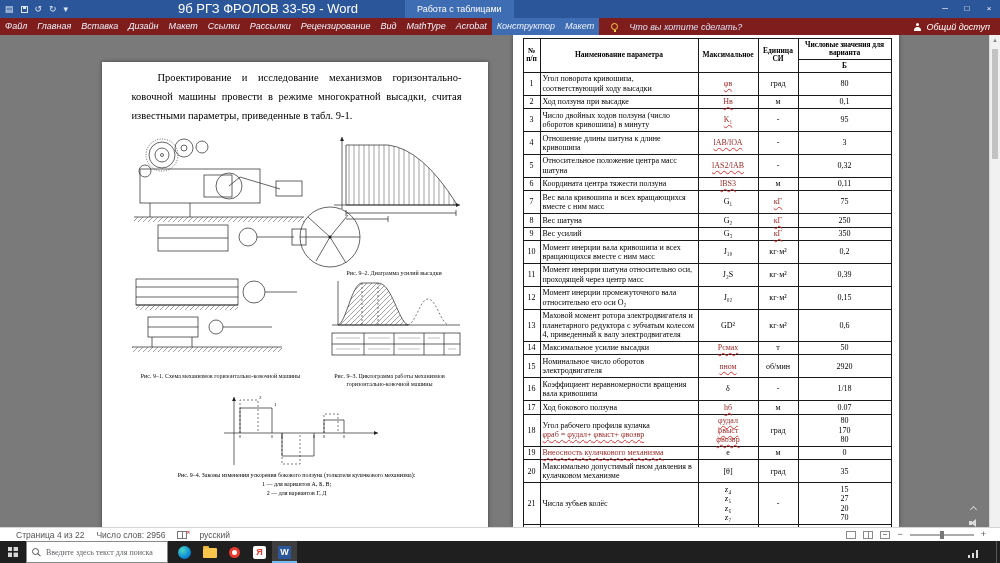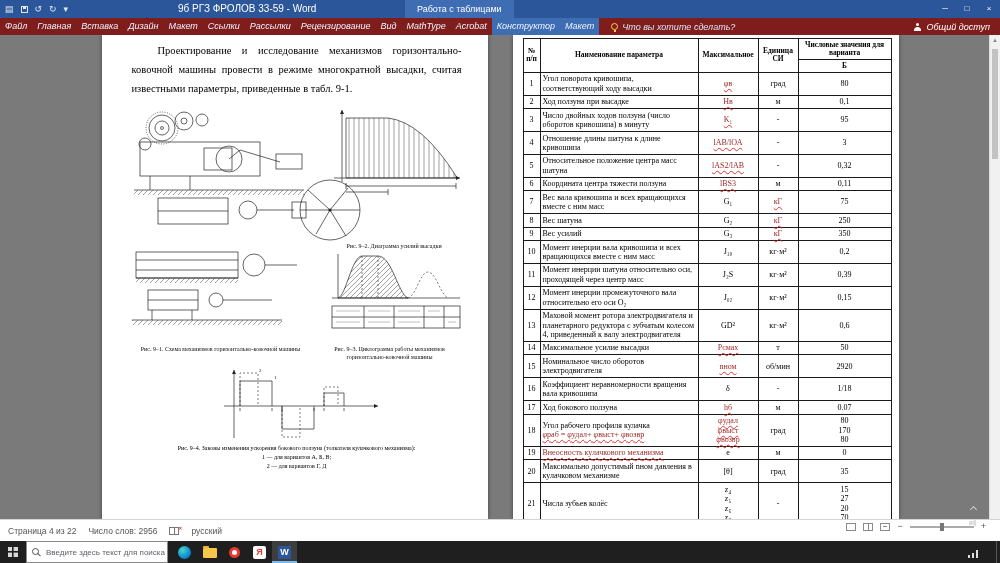--- a/index.html
+++ b/index.html
@@ -5,44 +5,44 @@
   * { margin:0; padding:0; box-sizing:border-box; }
   html,body { width:1000px; height:563px; overflow:hidden; background:#7a7a7a; }
   .screen { width:1000px; height:563px; display:flex; flex-direction:column; font-family:"Liberation Sans",sans-serif; }
 
   
   .titlebar { height:18px; background:#2b579a; color:#fff; position:relative; flex:0 0 auto; }
   .qat { position:absolute; left:5px; top:0; height:18px; display:flex; align-items:center; gap:7px; color:#dfe8f7; font-size:9px; }
   .ic-save { width:7px; height:7px; border:1px solid #dfe8f7; position:relative; }
   .ic-save::before { content:""; position:absolute; top:0; left:1px; width:3px; height:2px; background:#dfe8f7; }
   .qat-gl { line-height:18px; cursor:default; }
-  .tb-title { position:absolute; left:178px; top:0; line-height:18px; font-size:10px; color:#fff; white-space:nowrap; }
+  .tb-title { position:absolute; left:178px; top:0; line-height:18px; font-size:13px; color:#fff; white-space:nowrap; }
   .tb-context { position:absolute; left:405px; top:0; height:18px; line-height:18px; padding:0 12px; font-size:9px; background:#3f6db4; color:#fff; white-space:nowrap; }
   .win-ctrls { position:absolute; right:0; top:0; height:18px; display:flex; }
   .win-ctrls span { width:22px; text-align:center; line-height:18px; font-size:8px; color:#fff; }
 
   
   .ribbonrow { height:17px; background:#7f1d1d; display:flex; align-items:center; flex:0 0 auto; color:#fff;font-style:italic; }
   .rtabs, .ctabs { display:flex; height:100%; }
   .rtab, .ctab { padding:0 5px; font-size:9px; line-height:17px; color:#eef3fc; white-space:nowrap; cursor:default; }
   .ctab { background:#3f6db4; }
-  .tellme { display:flex; align-items:center; gap:4px; margin-left:12px; font-size:9px; color:#d8e2f4; white-space:nowrap; }
+  .tellme { display:flex; align-items:center; gap:11px; margin-left:12px; font-size:9px; color:#d8e2f4; white-space:nowrap; }
   .ic-bulb { width:7px; height:7px; border-radius:50%; border:1px solid #ffd34d; position:relative; }
   .ic-bulb::after { content:""; position:absolute; left:1.5px; bottom:-2.5px; width:2.5px; height:2px; background:#ffd34d; }
   .rib-spacer { flex:1; }
   .share { display:flex; align-items:center; gap:5px; padding-right:10px; font-size:9px; color:#fff; }
   .ic-person { width:8px; height:8px; position:relative; }
   .ic-person::before { content:""; position:absolute; top:0; left:2.5px; width:3px; height:3px; border-radius:50%; background:#fff; }
   .ic-person::after { content:""; position:absolute; bottom:0; left:0.5px; width:7px; height:3.5px; border-radius:3.5px 3.5px 0 0; background:#fff; }
 
   
   .docarea { flex:1 1 auto; background:#7a7a7a; position:relative; overflow:hidden; }
   .pages { height:100%; display:flex; justify-content:center; gap:25px; }
   .page { width:386px; height:100%; background:#fff; box-shadow:0 0 4px rgba(0,0,0,.45); overflow:hidden; }
-  .page-left { padding:6px 26px 0 30px; font-family:"Liberation Serif",serif; color:#000; }
+  .page-left { padding:6px 26px 0 30px; font-family:"Liberation Serif",serif; color:#000;margin-top:27px; }
   .para { font-size:10.5px; line-height:19px; text-align:justify; text-indent:26px; }
   .figblock { position:relative; height:258px; margin-top:8px; }
   .figblock svg { position:absolute; left:0; top:0; }
   .cap { position:absolute; font-size:6px; line-height:1.3; text-align:center; color:#111; font-family:"Liberation Serif",serif; }
   .cap1 { top:240px; left:0; width:178px; }
   .cap2 { top:137px; left:195px; width:135px; }
   .cap3 { top:240px; left:186px; width:144px; }
   .fig4wrap { margin-top:2px; text-align:center; }
   .fig4wrap svg { display:block; margin:0 auto; }
   .cap4 { position:static; display:block; width:240px; margin:1px auto 0; font-size:6px; line-height:1.3; text-align:center; font-family:"Liberation Serif",serif; }
@@ -58,40 +58,40 @@
   .n2 { display:block; }
   .n2:empty { display:none; }
   .sp { color:#9b2724; text-decoration-line:underline; text-decoration-style:wavy; text-decoration-color:#e03131; text-decoration-thickness:1px; text-underline-offset:1.5px; }
 
   
   .v-scroll { position:absolute; right:0; top:0; bottom:0; width:11px; background:#f1f1f1; border-left:1px solid #dcdcdc; }
   .v-scroll .arr { display:block; width:100%; height:11px; font-size:6px; color:#868686; text-align:center; line-height:11px; }
   .v-thumb { position:absolute; left:2px; right:2px; top:14px; height:110px; background:#c2c2c2; }
 
   
-  .statusbar { height:22px; background:#ffffff; border-top:1px solid #d4d4d4; flex:0 0 auto; position:relative; display:flex; align-items:center; gap:12px; padding-left:8px; font-size:8.5px; color:#555; }
+  .statusbar { height:14px; background:#ffffff; border-top:1px solid #d4d4d4; flex:0 0 auto; position:relative; display:flex; align-items:center; gap:12px; padding-left:16px; font-size:8.5px; color:#555; }
   .sb-item { white-space:nowrap; }
   .ic-book { width:10px; height:8px; border:1px solid #777; position:relative; }
   .ic-book::before { content:""; position:absolute; left:50%; top:0; bottom:0; width:1px; background:#777; }
   .ic-book .bx { position:absolute; top:-3px; right:-4px; font-size:5px; color:#c00; }
   .sb-right { position:absolute; right:14px; top:0; height:13px; display:flex; align-items:center; gap:7px; }
   .view-ic { width:10px; height:8px; border:1px solid #8a8a8a; position:relative; }
   .view-ic.vi2::before { content:""; position:absolute; left:2px; right:2px; top:2px; height:1px; background:#8a8a8a; }
   .view-ic.vi3::before { content:""; position:absolute; left:4px; top:0; bottom:0; width:1px; background:#8a8a8a; }
   .zoom-sign { font-size:9px; color:#555; line-height:13px; }
   .zoom-track { width:64px; height:2px; background:#ababab; position:relative; }
   .zoom-thumb { position:absolute; left:30px; top:-3px; width:4px; height:8px; background:#767676; }
 
   
   .taskbar { height:22px; background:#1f1f1f; flex:0 0 auto; display:flex; align-items:center; color:#ddd; }
   .tb-start { width:26px; height:22px; display:flex; align-items:center; justify-content:center; }
   .winlogo { width:10px; height:10px; background:
       linear-gradient(#1f1f1f,#1f1f1f) center/1.6px 100% no-repeat,
       linear-gradient(#1f1f1f,#1f1f1f) center/100% 1.6px no-repeat, #d8d8d8; }
-  .tb-search { width:142px; height:22px; background:#fff; border:1px solid #8a8a8a; display:flex; align-items:center; gap:5px; padding:0 5px; color:#5f6368; font-size:8px; white-space:nowrap; overflow:hidden; }
+  .tb-search { width:142px; height:22px; background:#fff; border:1px solid #8a8a8a; display:flex; align-items:center; gap:5px; padding:0 5px; color:#5f6368; font-size:8px; white-space:nowrap; overflow:hidden;font-family:Liberation Serif, serif; }
   .ic-mag { width:9px; height:9px; position:relative; flex:0 0 auto; }
   .ic-mag::before { content:""; position:absolute; left:0; top:0; width:5px; height:5px; border:1.3px solid #555; border-radius:50%; }
   .ic-mag::after { content:""; position:absolute; left:5.5px; top:5.5px; width:4px; height:1.3px; background:#555; transform:rotate(45deg); transform-origin:0 0; }
   .tb-apps { display:flex; height:22px; margin-left:4px; }
   .app { width:25px; height:22px; display:flex; align-items:center; justify-content:center; }
   .app.active { background:rgba(255,255,255,.14); box-shadow:inset 0 -2px 0 #76b9ed; }
   .ic-edge { width:13px; height:13px; border-radius:50%; background:radial-gradient(circle at 35% 32%, #49d7c3, #0c88d8 62%, #0a5fb4); }
   .ic-folder { width:14px; height:10px; background:#f7c64a; border-radius:1px; position:relative; margin-top:2px; }
   .ic-folder::before { content:""; position:absolute; top:-2px; left:0; width:6px; height:2px; background:#e9b73a; border-radius:1px 1px 0 0; }
   .ic-ybrowser { width:11px; height:11px; border-radius:50%; background:#fff; border:3px solid #e8392e; }

